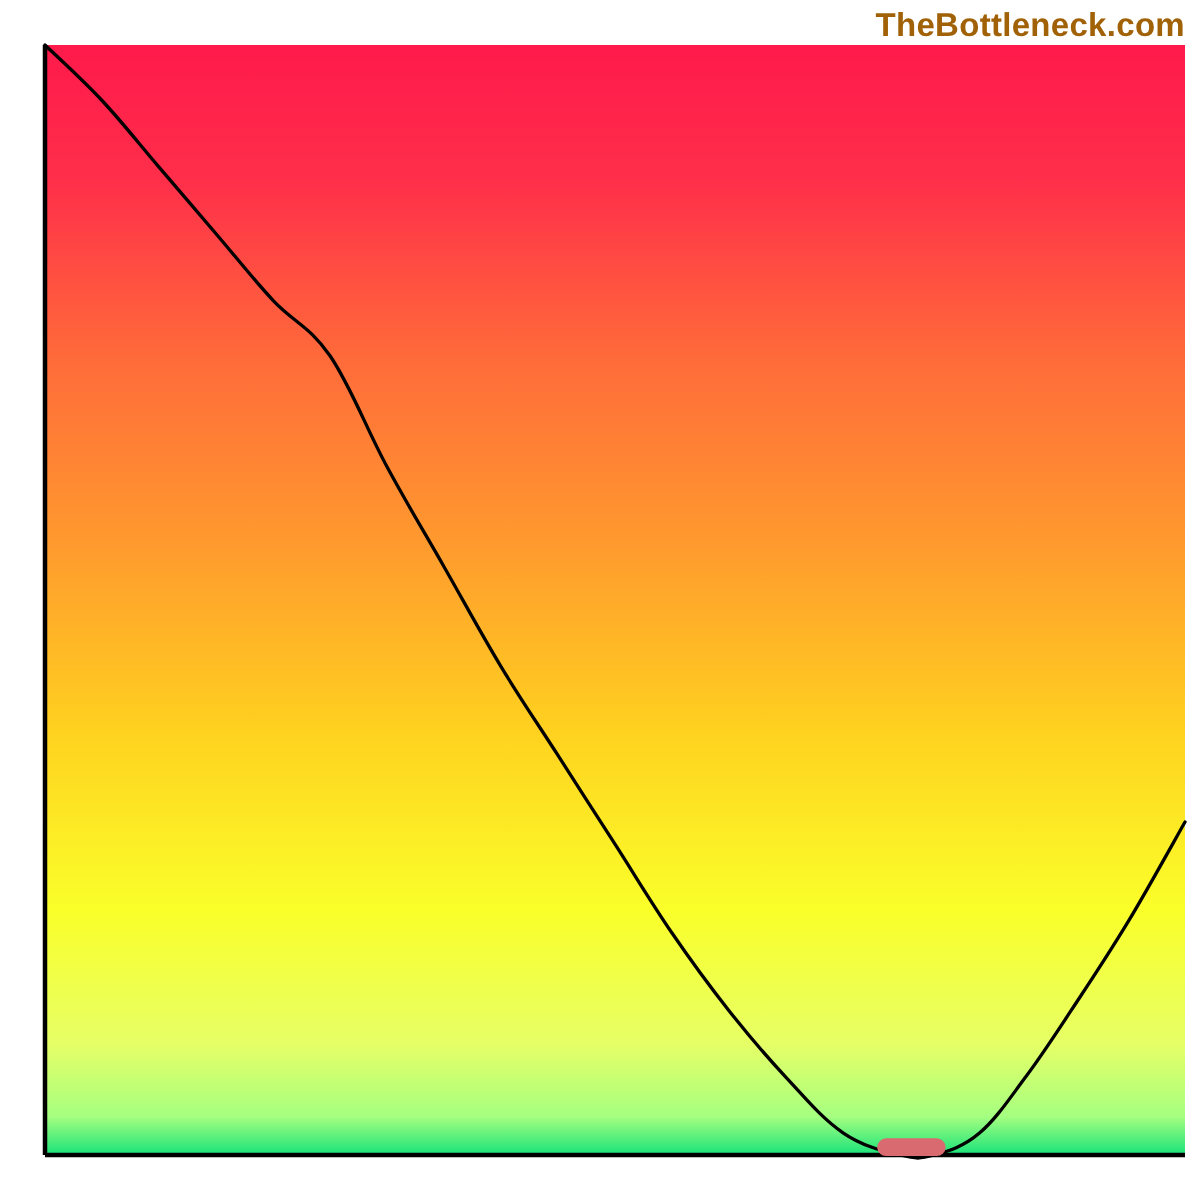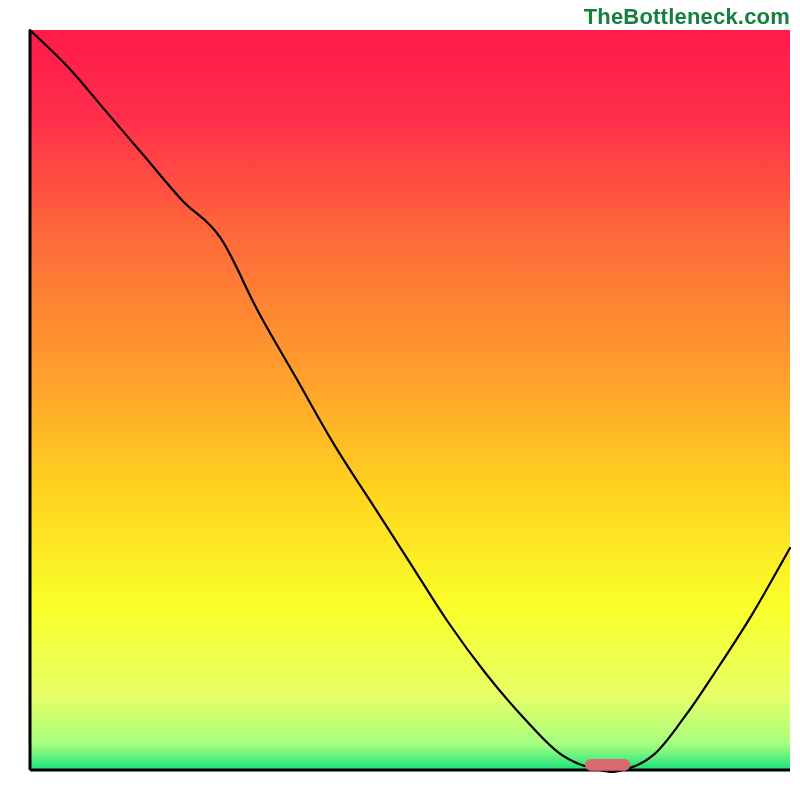--- a/index.html
+++ b/index.html
@@ -14,21 +14,21 @@
     position: relative;
     width: 800px;
     height: 800px;
   }
   .watermark {
     position: absolute;
     top: 4px;
     right: 10px;
     font-size: 22px;
     font-weight: bold;
-    color: #15803d;
+    color: #a16207;
     letter-spacing: 0.2px;
   }
   svg.chart {
     position: absolute;
     left: 0;
     top: 0;
   }
 </style>
 </head>
 <body>

